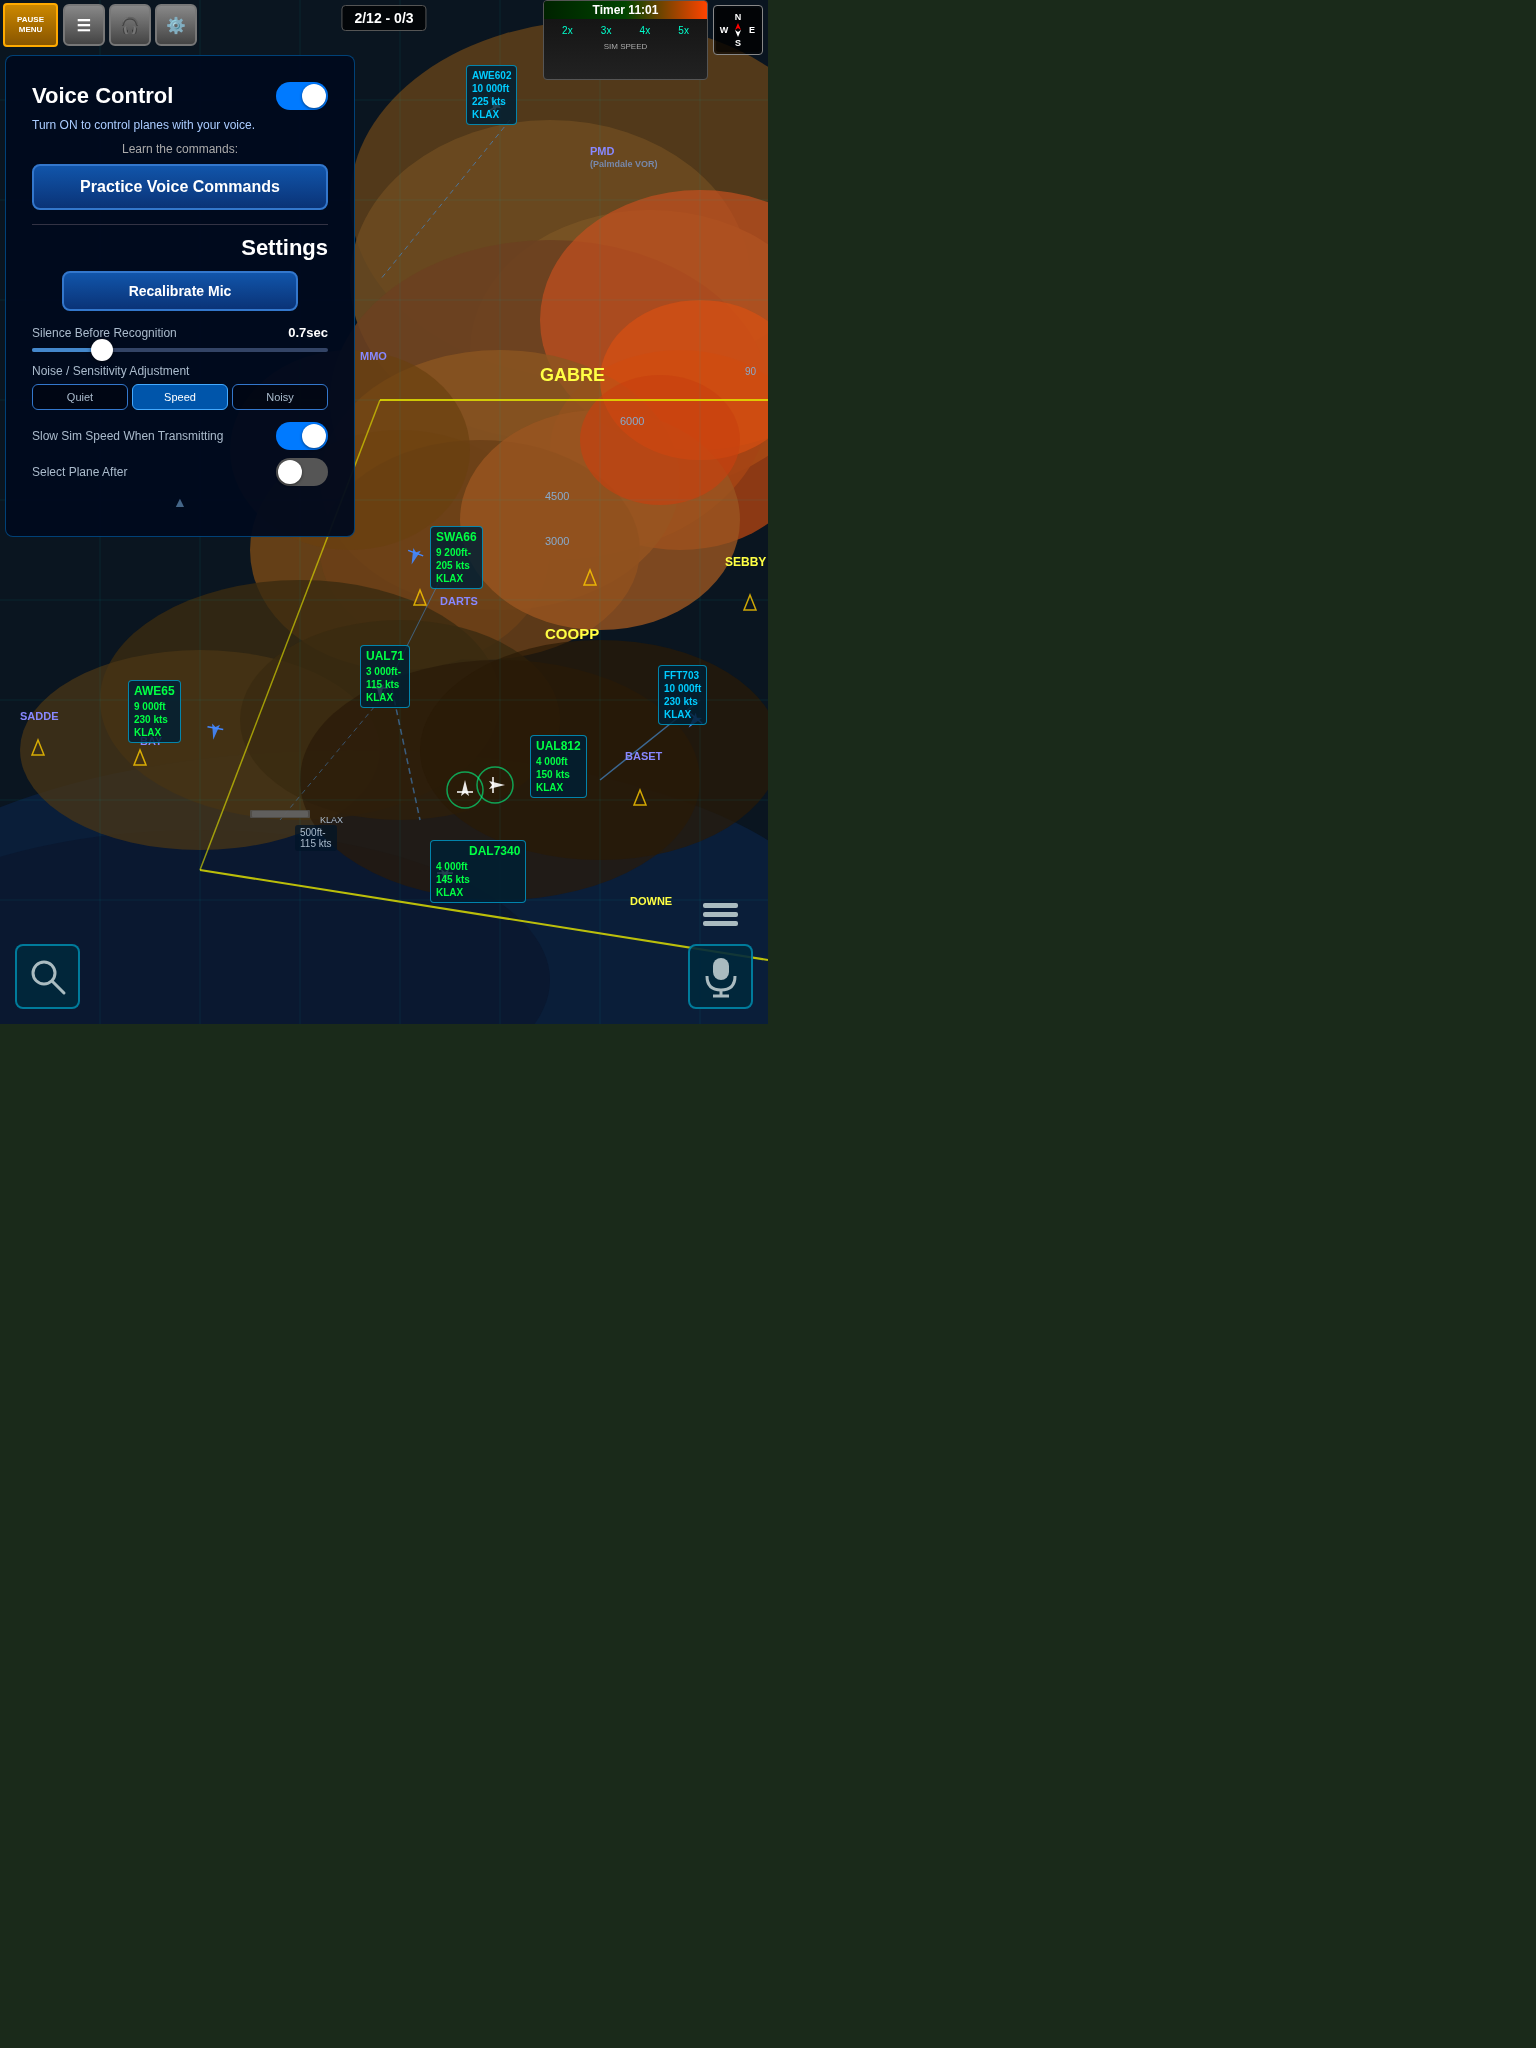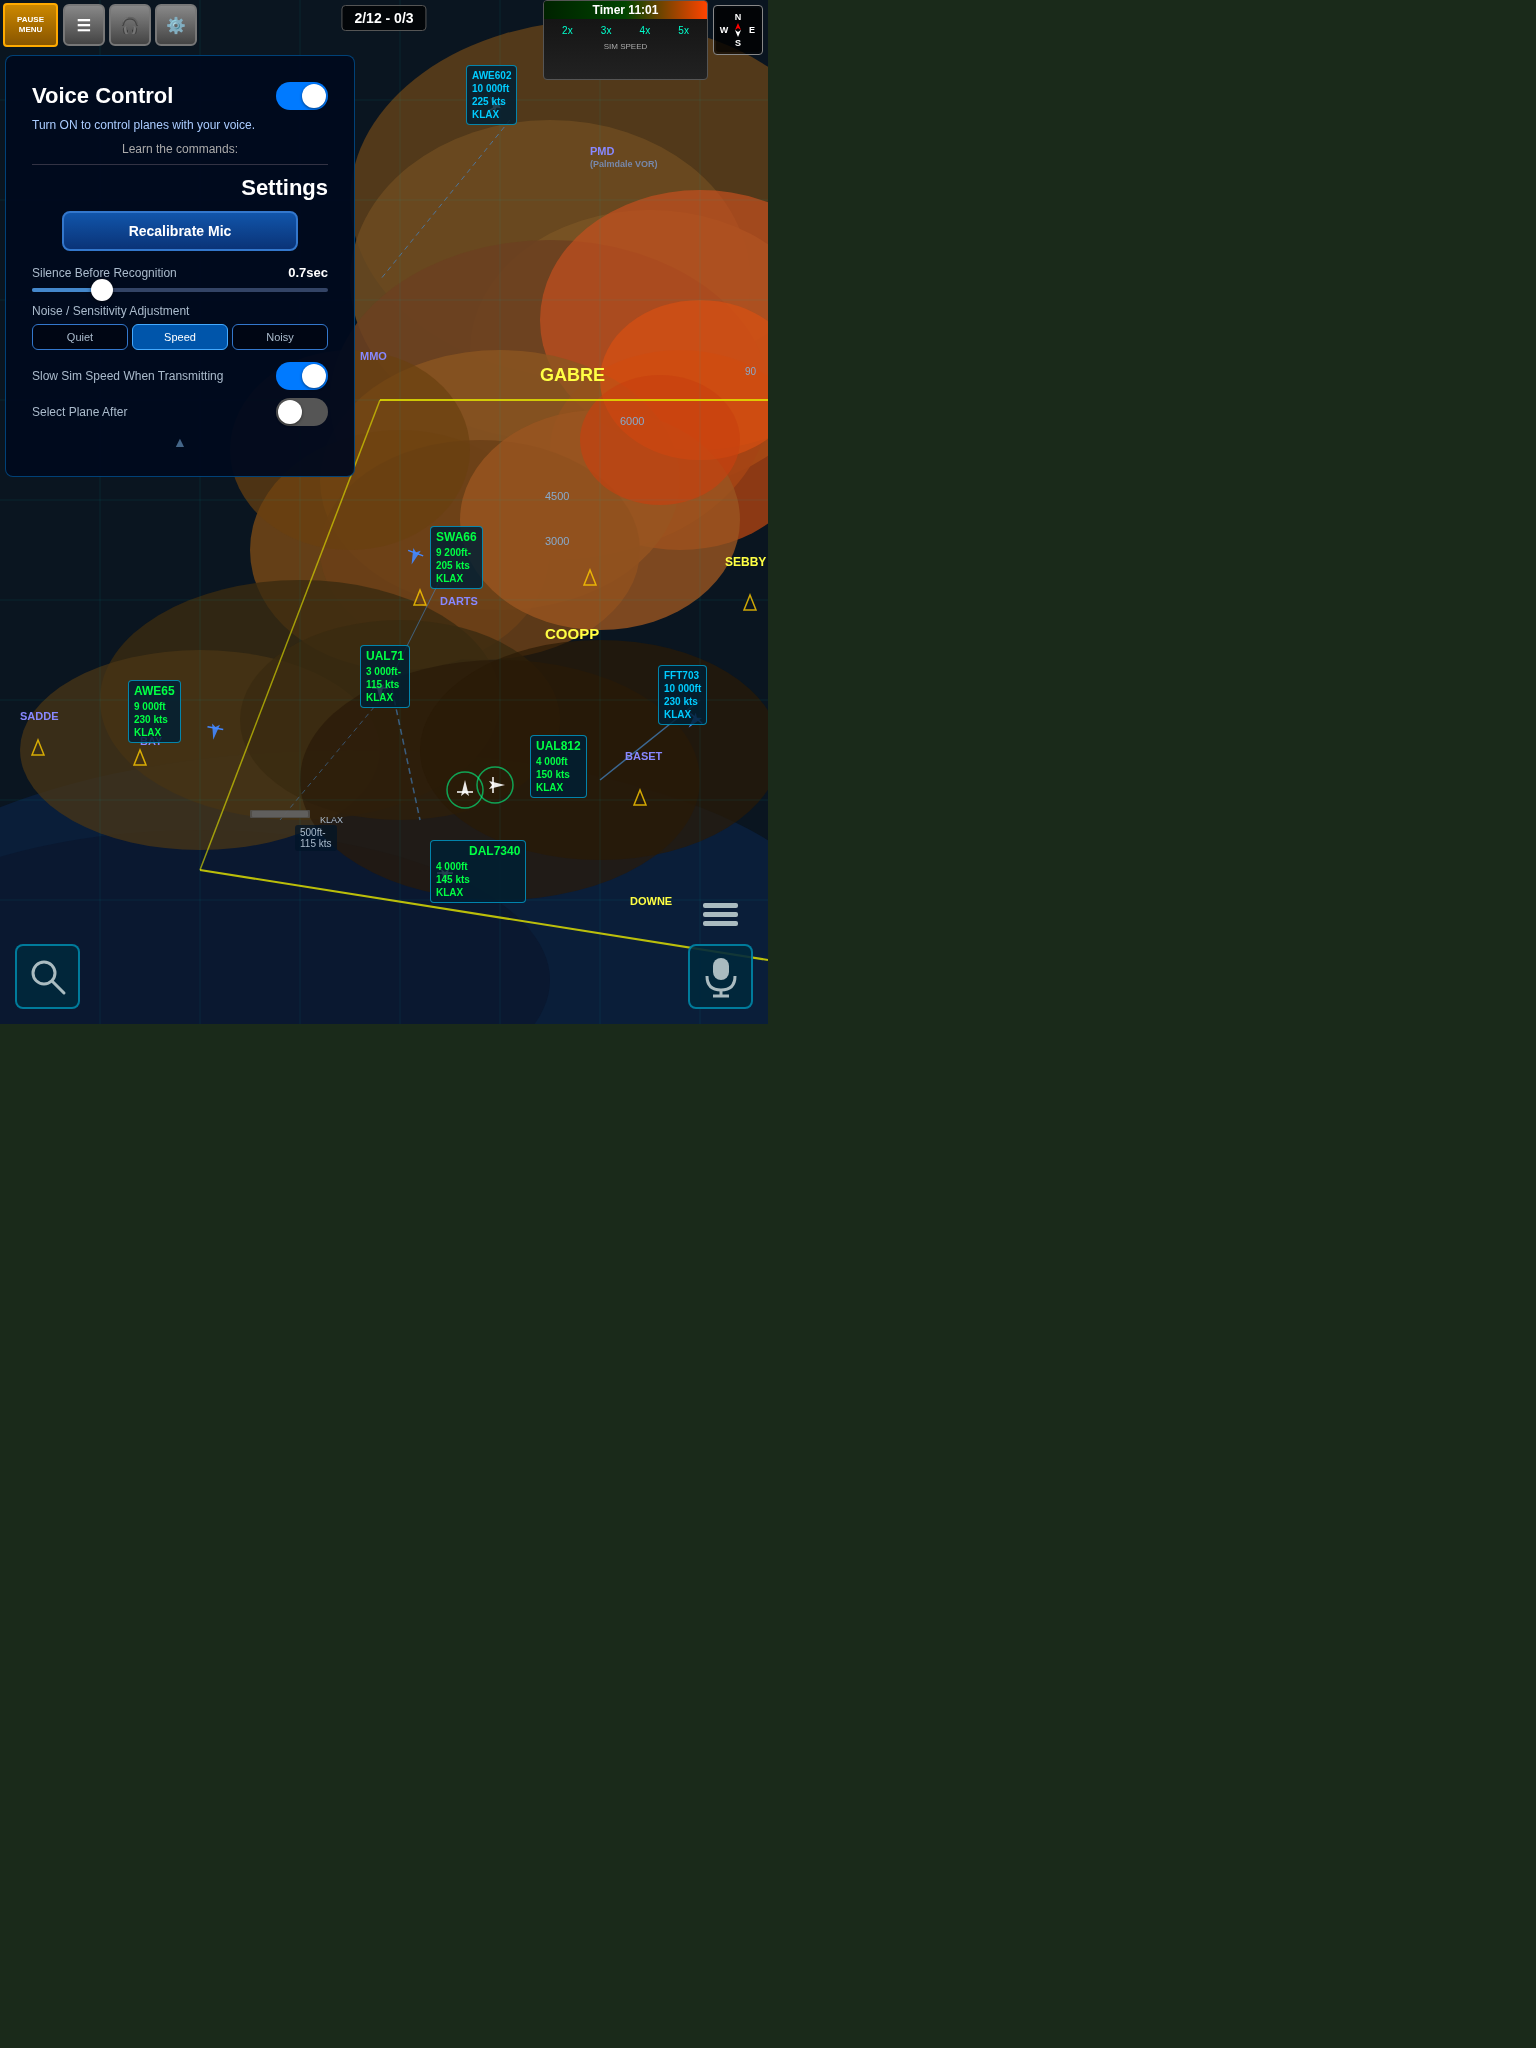--- a/index.html
+++ b/index.html
@@ -651,20 +651,21 @@
     <div class="toggle-switch">
       <div class="toggle-thumb"></div>
     </div>
   </div>
 
   <div class="panel-subtitle">Turn ON to control planes with your voice.</div>
 
 
   <div class="learn-text">Learn the commands:</div>
 
+  <button class="practice-btn">Practice Voice Commands</button>
 
   <div class="settings-title">Settings</div>
 
   <button class="recalibrate-btn">Recalibrate Mic</button>
 
   <div class="setting-row">
     <span class="setting-label">Silence Before Recognition</span>
     <span class="setting-value">0.7sec</span>
   </div>
 

